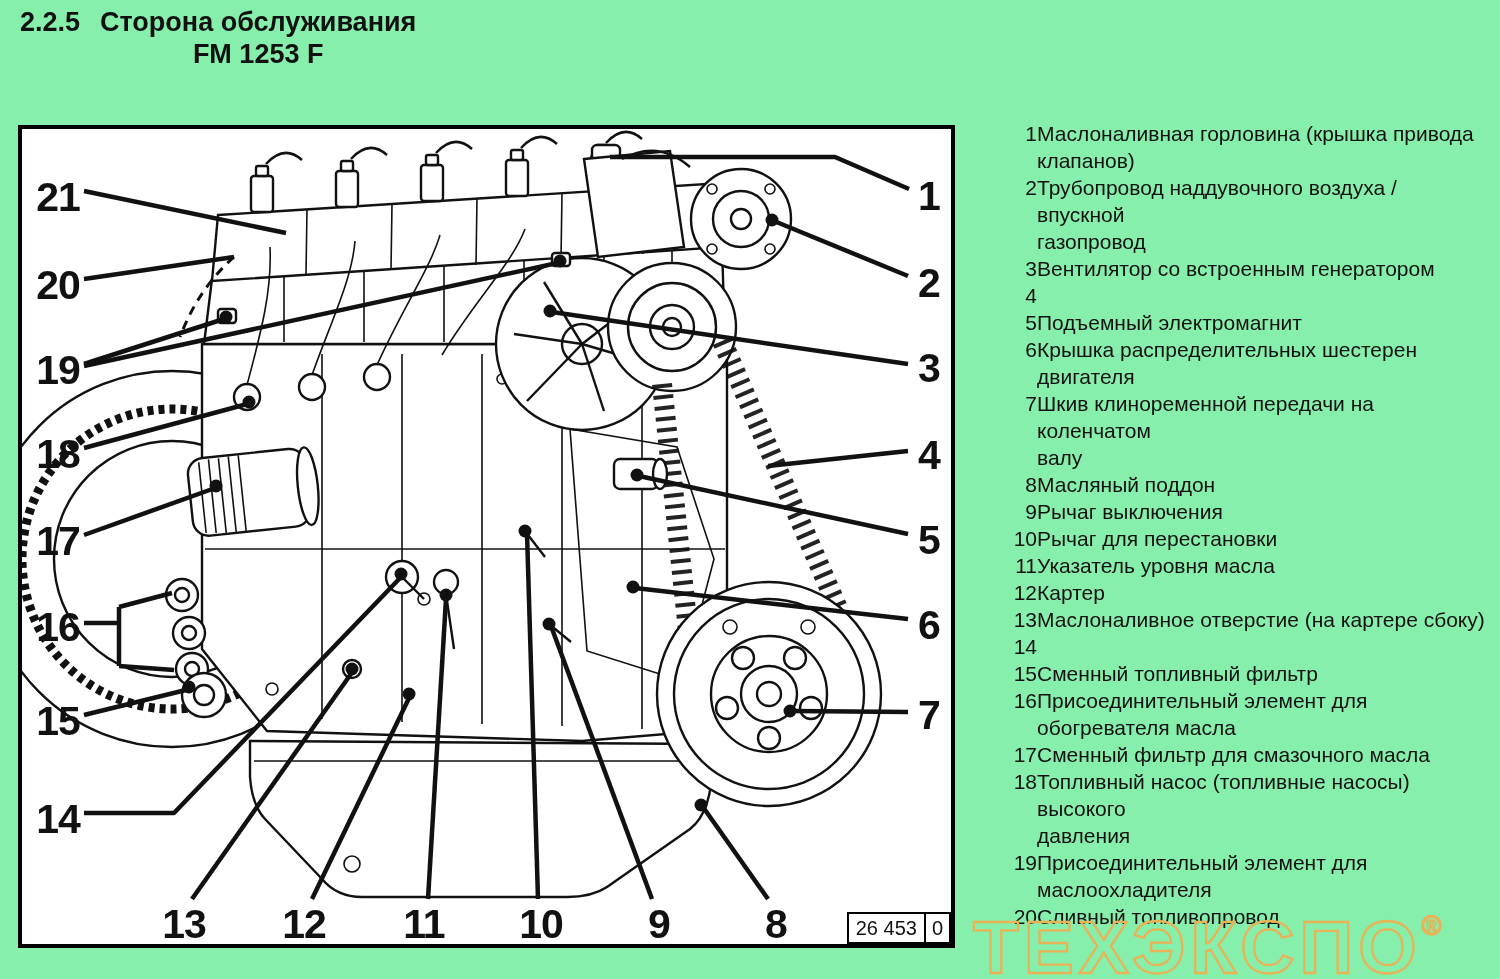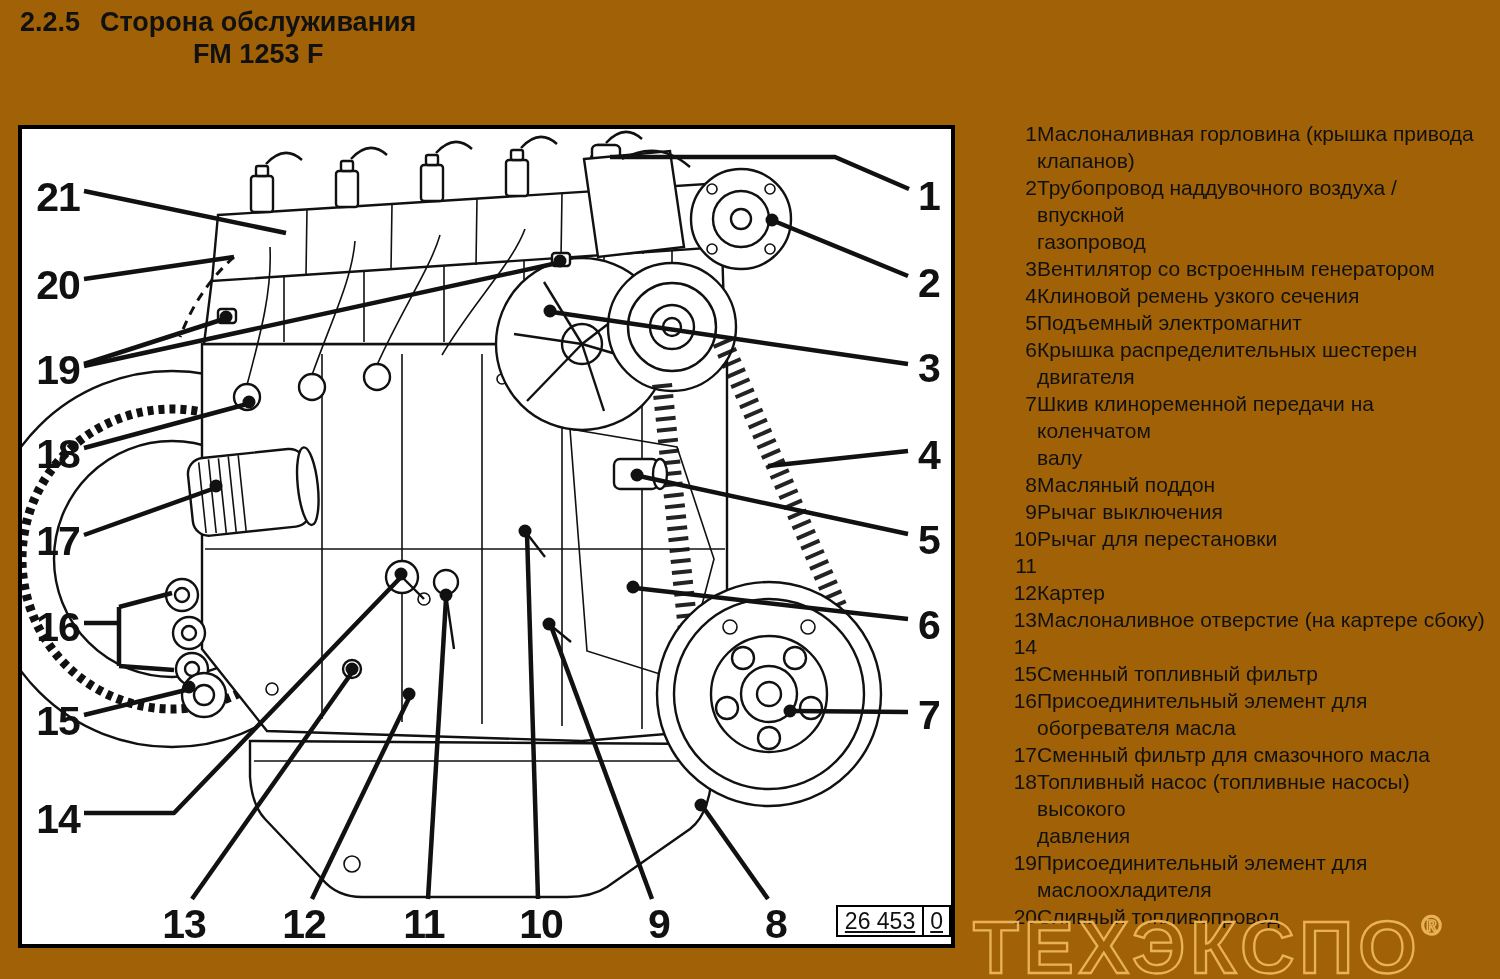--- a/index.html
+++ b/index.html
@@ -1,16 +1,16 @@
 <!DOCTYPE html>
 <html><head>
 <meta charset="utf-8">
 <style>
   html,body{margin:0;padding:0;background:#fff;}
-  #page{position:relative;width:1500px;height:979px;background:#a16207;overflow:hidden;
+  #page{position:relative;width:1500px;height:979px;background:#86efac;overflow:hidden;
         font-family:"Liberation Sans",sans-serif;color:#111;}
   
   .hdr{position:absolute;top:6px;left:20px;display:flex;font-weight:bold;font-size:27px;line-height:32px;}
   .hdr .num{width:80px;}
   .hdr .ttl div{white-space:nowrap;text-align:center;}
   
   #frame{position:absolute;left:18px;top:125px;width:937px;height:823px;border:4px solid #000;
          box-sizing:border-box;background:#fff;}
   #frame svg{position:absolute;left:0;top:0;width:100%;height:100%;}
   .art *{vector-effect:non-scaling-stroke;}
@@ -18,21 +18,21 @@
   .art .w{fill:#fff;}
   .art .thin{stroke-width:1.6;}
   .art .teeth{stroke-width:20;stroke-dasharray:4 7;opacity:.92;}
   .art .gear{stroke-width:9;stroke-dasharray:6 5;}
   .art .dash{stroke-dasharray:9 7;stroke-width:3;}
   #callouts polyline{fill:none;stroke:#111;stroke-width:4.5;stroke-linejoin:round;}
   #callouts circle{fill:#111;stroke:none;}
   #callouts text{font-family:"Liberation Sans",sans-serif;font-weight:bold;font-size:41px;
                  letter-spacing:-1px;fill:#111;text-anchor:middle;dominant-baseline:central;}
   
-  .figref{position:absolute;right:0;bottom:7px;display:flex;background:#fff;font-size:23px;line-height:26px;text-decoration:underline;}
+  .figref{position:absolute;right:0;bottom:0;display:flex;background:#fff;font-size:20px;line-height:26px;}
   .figref span{border:2.5px solid #000;padding:1px 7px;display:block;}
   .figref span+span{border-left:none;padding:1px 6px;}
   
   #legend{position:absolute;left:1005px;top:120px;width:480px;font-size:21px;line-height:27px;}
   .lrow{display:flex;}
   .lnum{width:32px;text-align:right;flex:none;}
   .ltxt{}
   
   #wm{position:absolute;left:973px;top:886px;font-weight:bold;font-size:75px;line-height:80px;
       letter-spacing:5px;color:transparent;-webkit-text-stroke:2.3px #E9B257;white-space:nowrap;}
@@ -286,21 +286,20 @@
       <div class="lrow">
         <div class="lnum">2</div>
         <div class="ltxt">Трубопровод наддувочного воздуха / впускной<br>газопровод</div>
       </div>
       <div class="lrow">
         <div class="lnum">3</div>
         <div class="ltxt">Вентилятор со встроенным генератором</div>
       </div>
       <div class="lrow">
         <div class="lnum">4</div>
-        <div class="ltxt">Клиновой ремень узкого сечения</div>
       </div>
       <div class="lrow">
         <div class="lnum">5</div>
         <div class="ltxt">Подъемный электромагнит</div>
       </div>
       <div class="lrow">
         <div class="lnum">6</div>
         <div class="ltxt">Крышка распределительных шестерен<br>двигателя</div>
       </div>
       <div class="lrow">
@@ -314,20 +313,21 @@
       <div class="lrow">
         <div class="lnum">9</div>
         <div class="ltxt">Рычаг выключения</div>
       </div>
       <div class="lrow">
         <div class="lnum">10</div>
         <div class="ltxt">Рычаг для перестановки</div>
       </div>
       <div class="lrow">
         <div class="lnum">11</div>
+        <div class="ltxt">Указатель уровня масла</div>
       </div>
       <div class="lrow">
         <div class="lnum">12</div>
         <div class="ltxt">Картер</div>
       </div>
       <div class="lrow">
         <div class="lnum">13</div>
         <div class="ltxt">Маслоналивное отверстие (на картере сбоку)</div>
       </div>
       <div class="lrow">

